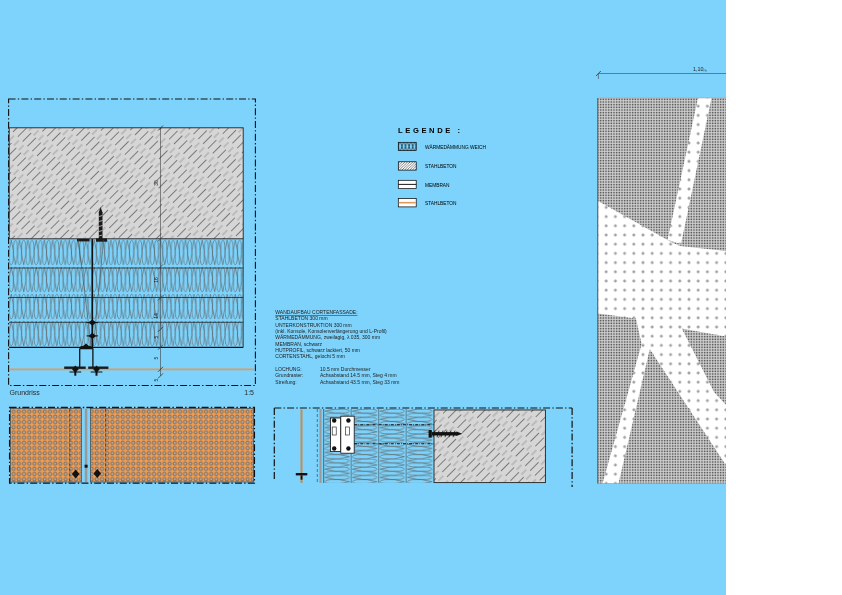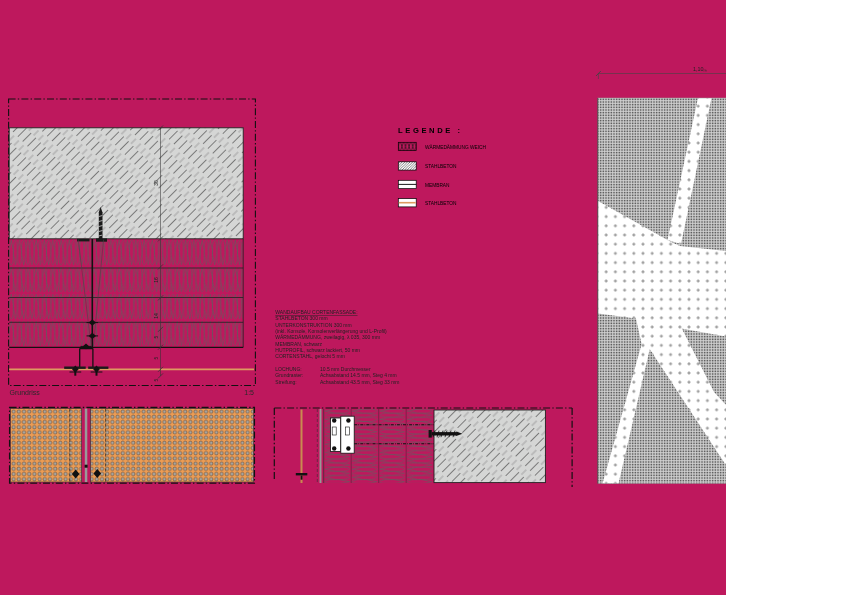--- a/index.html
+++ b/index.html
@@ -1,16 +1,16 @@
 <!DOCTYPE html>
 <html><head>
 <meta charset="utf-8">
 <style>
   html,body{margin:0;padding:0;background:#fff;}
-  #page{position:relative;width:726px;height:595px;background:#be185d;overflow:hidden;
+  #page{position:relative;width:726px;height:595px;background:#7dd3fc;overflow:hidden;
         font-family:"Liberation Sans", sans-serif;}
   svg{display:block;}
 </style>
 </head>
 <body>
 <div id="page">
 <svg width="842" height="595" viewBox="0 0 842 595" xmlns="http://www.w3.org/2000/svg">
 <defs>
 
   <pattern id="hatchC" patternUnits="userSpaceOnUse" width="21" height="6.8" patternTransform="rotate(-45)">

